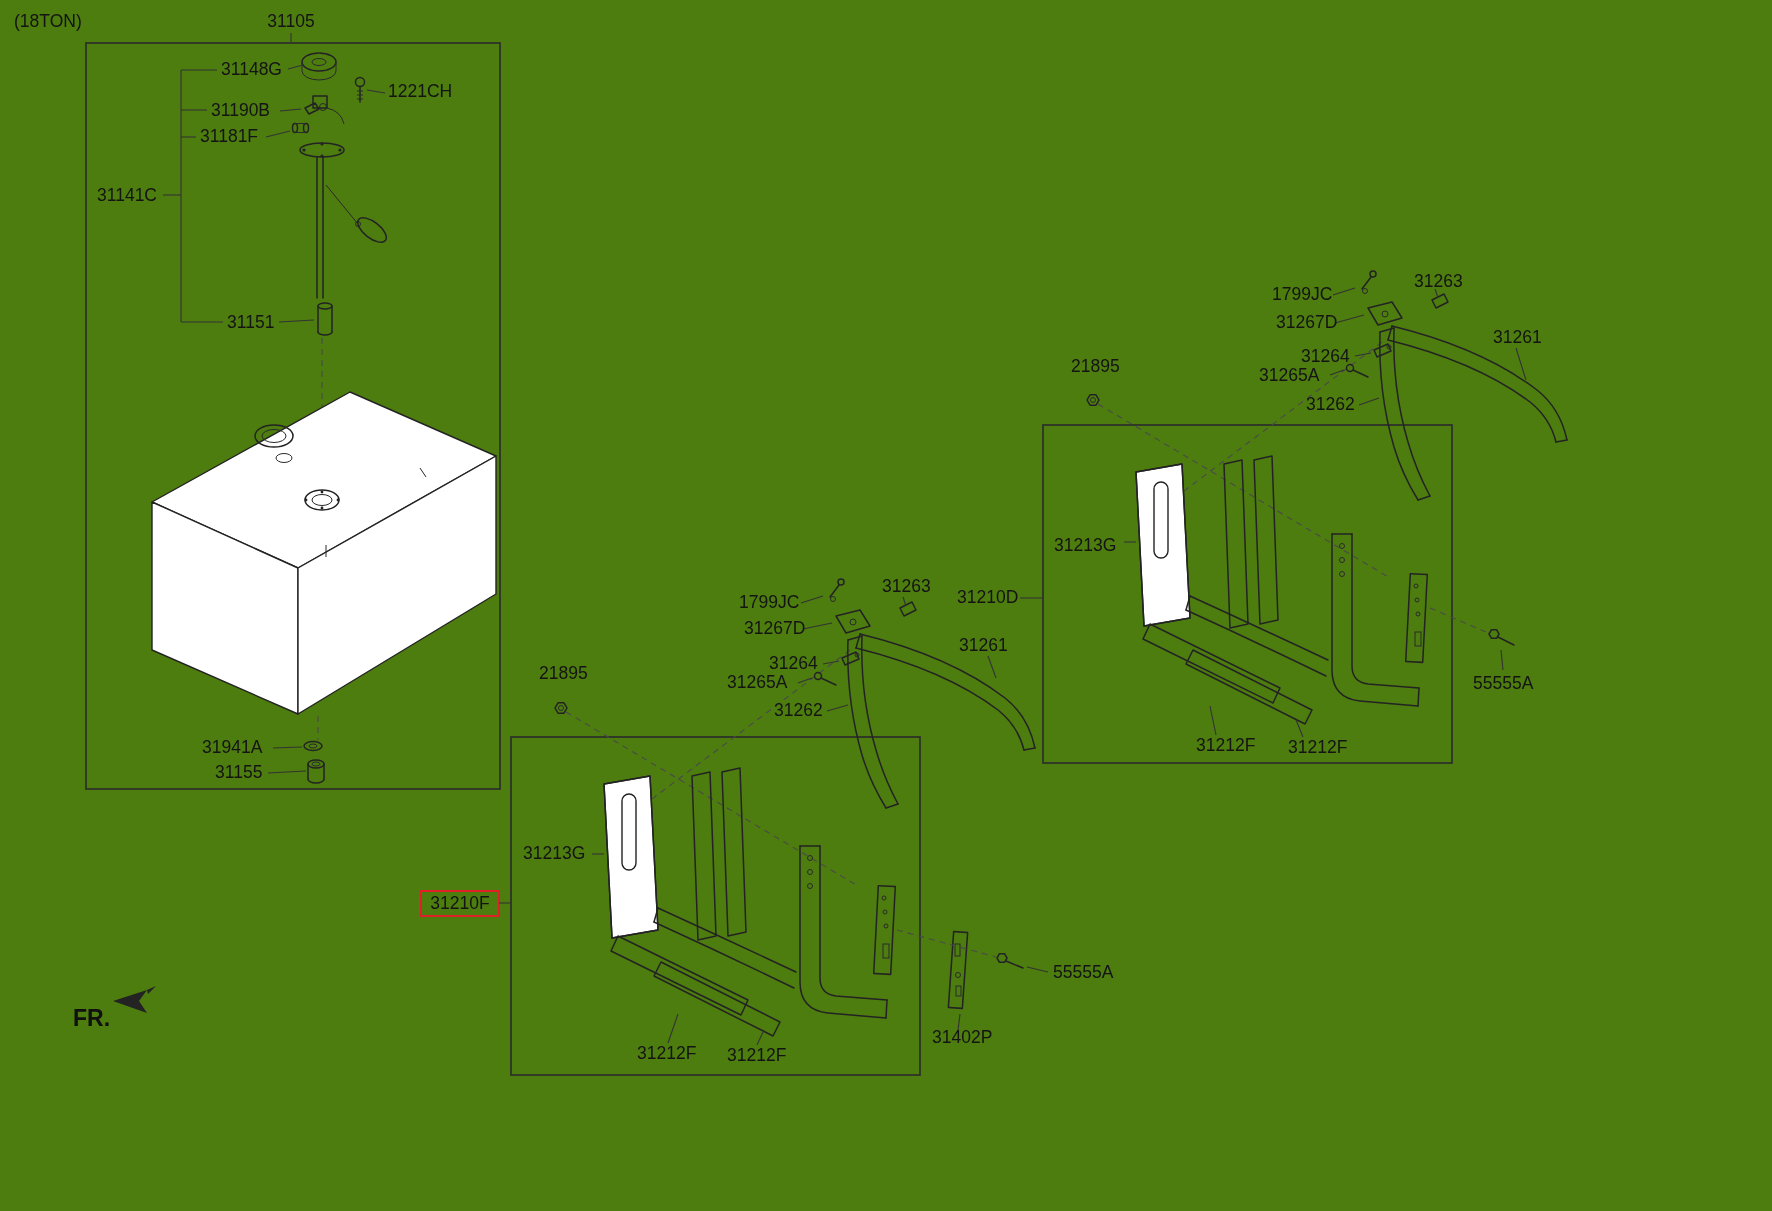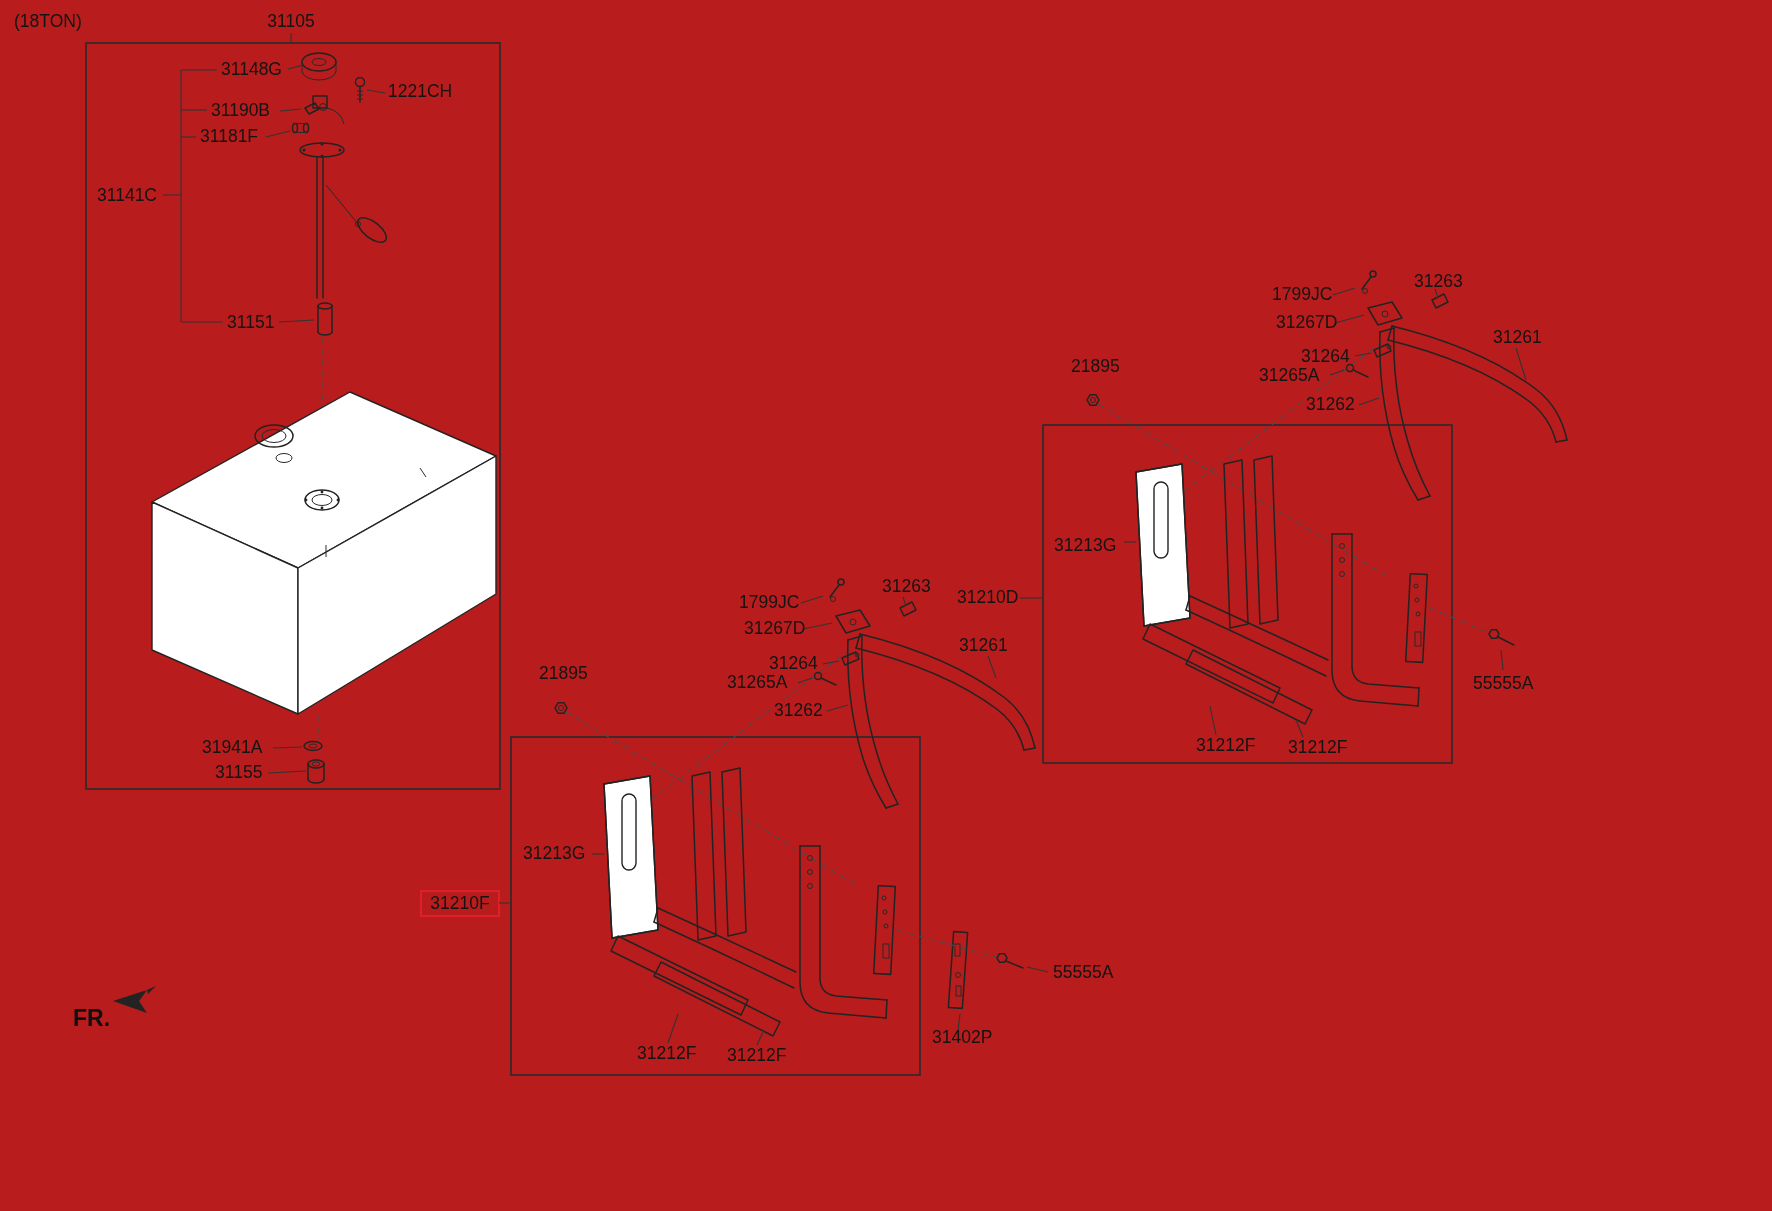--- a/index.html
+++ b/index.html
@@ -1,16 +1,16 @@
 <!DOCTYPE html>
 <html><head>
 <meta charset="utf-8">
 <style>
   html,body{margin:0;padding:0;background:#ffffff;}
-  .stage{position:relative;width:1772px;height:1211px;background:#b91c1c;overflow:hidden;}
+  .stage{position:relative;width:1772px;height:1211px;background:#4d7c0f;overflow:hidden;}
   svg{display:block;}
   text.lbl{font-family:"Liberation Sans",sans-serif;font-size:17.5px;fill:#141414;}
   text.fr{font-family:"Liberation Sans",sans-serif;font-size:23px;font-weight:bold;fill:#101010;}
   .ln{fill:none;stroke:#232323;stroke-width:1.5;stroke-linejoin:round;stroke-linecap:round;}
   .bx{fill:none;stroke:#2a2a2a;stroke-width:1.6;}
   .lt{fill:none;stroke:#2a2a2a;stroke-width:1;}
   .ld{fill:none;stroke:#333333;stroke-width:1.1;}
   .dash{fill:none;stroke:#4a4a4a;stroke-width:1.1;stroke-dasharray:6 5;}
   .wfill{fill:#ffffff;stroke:#232323;stroke-width:1.4;stroke-linejoin:round;}
   .dot{fill:#232323;stroke:none;}

